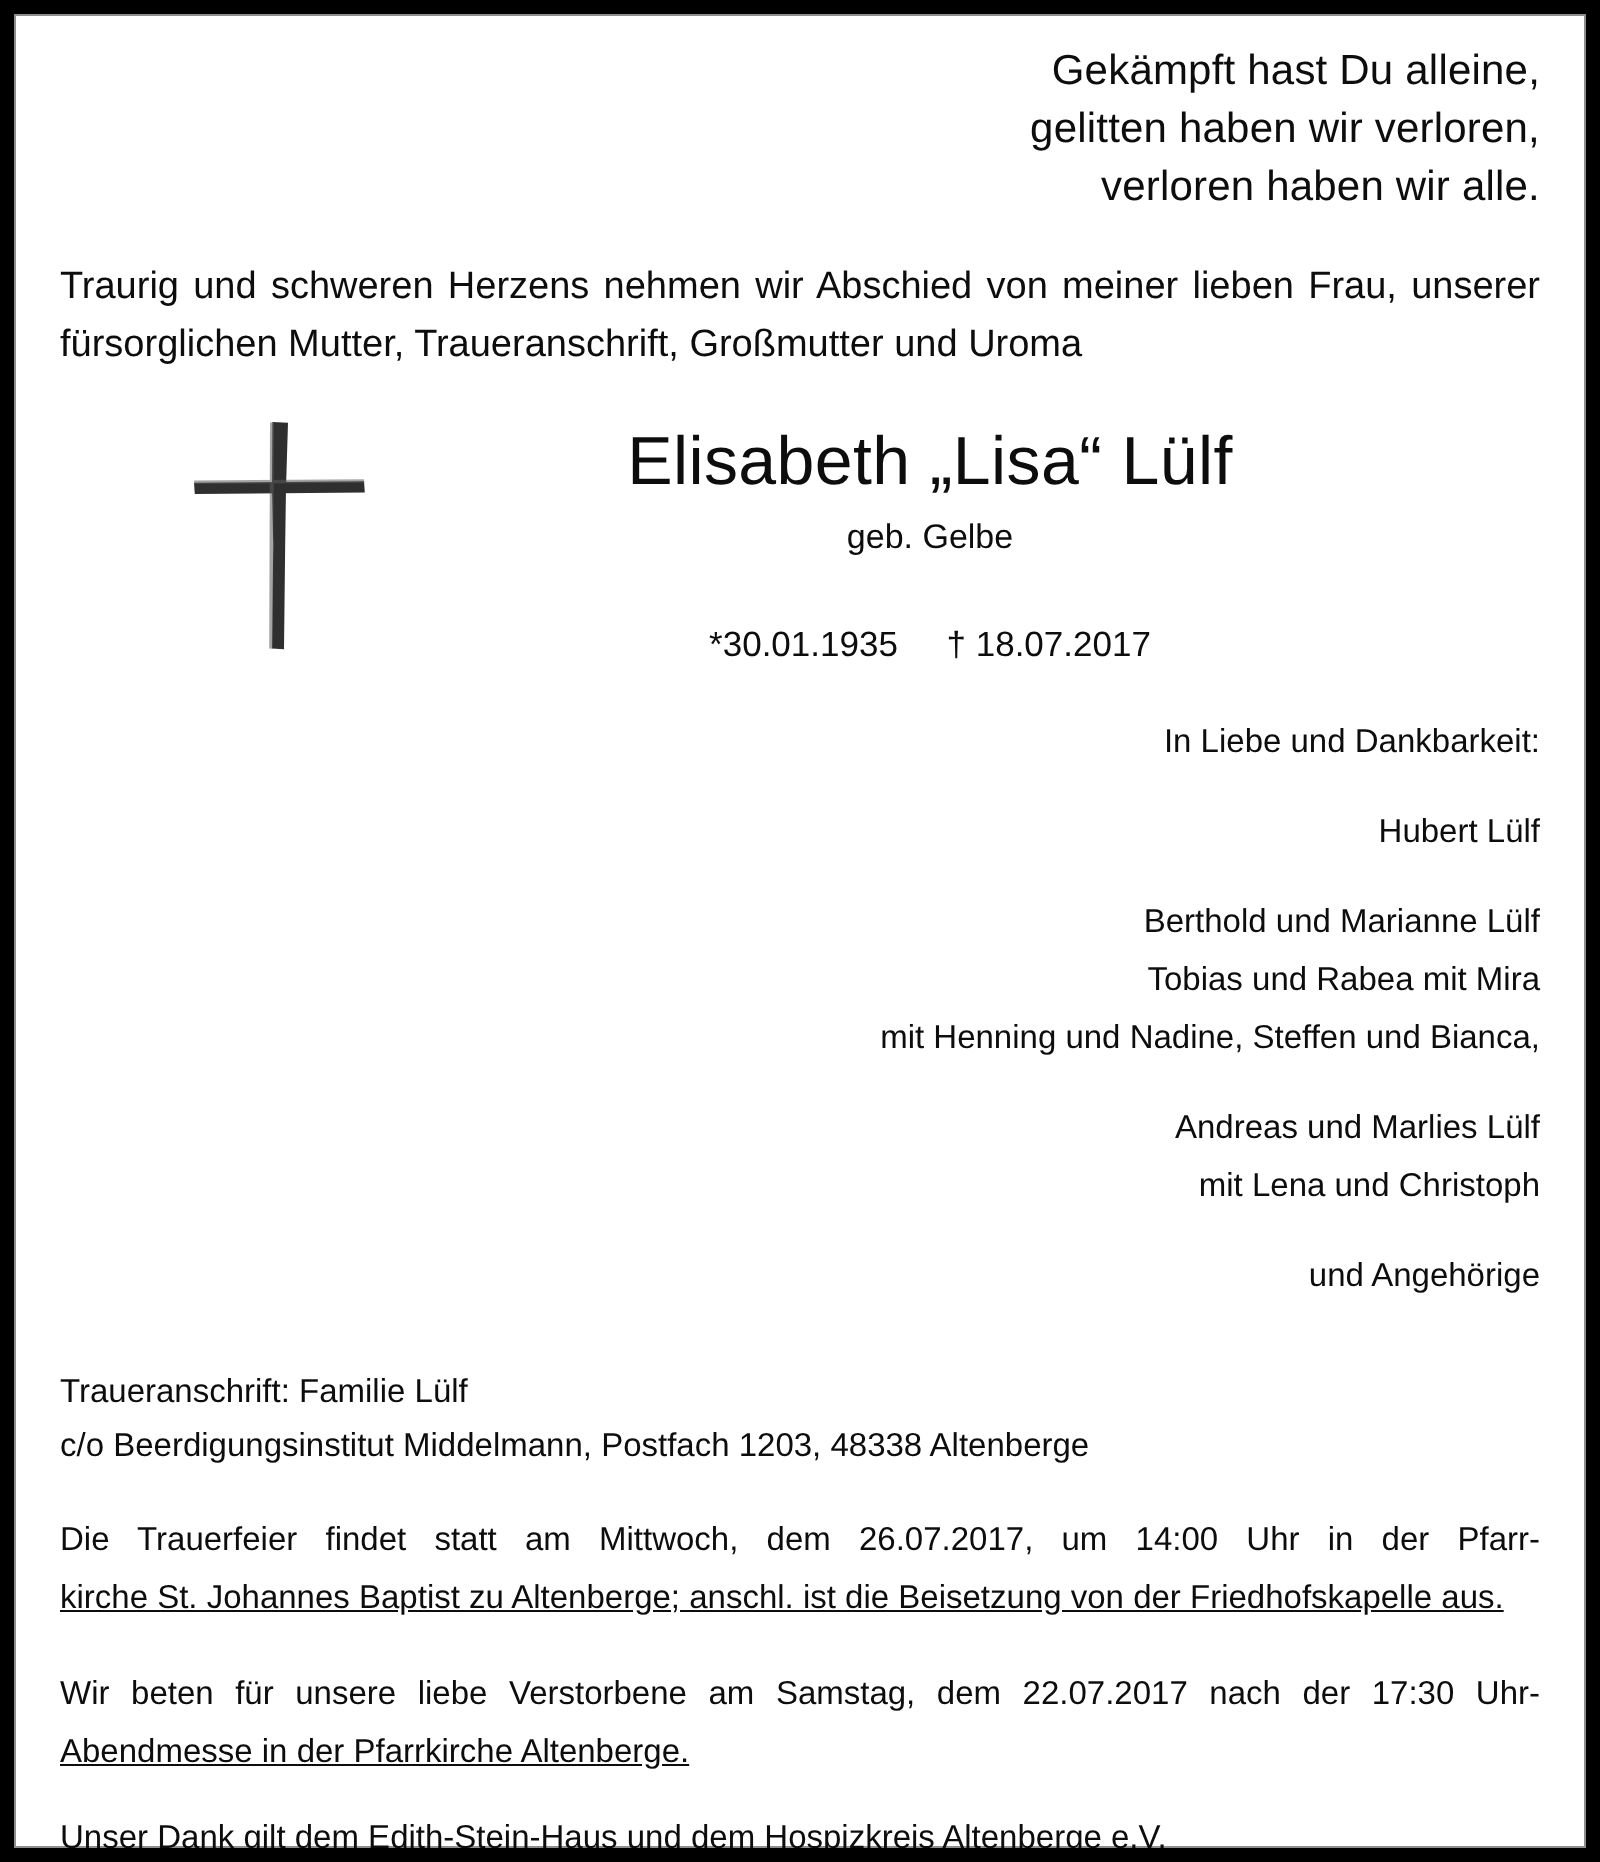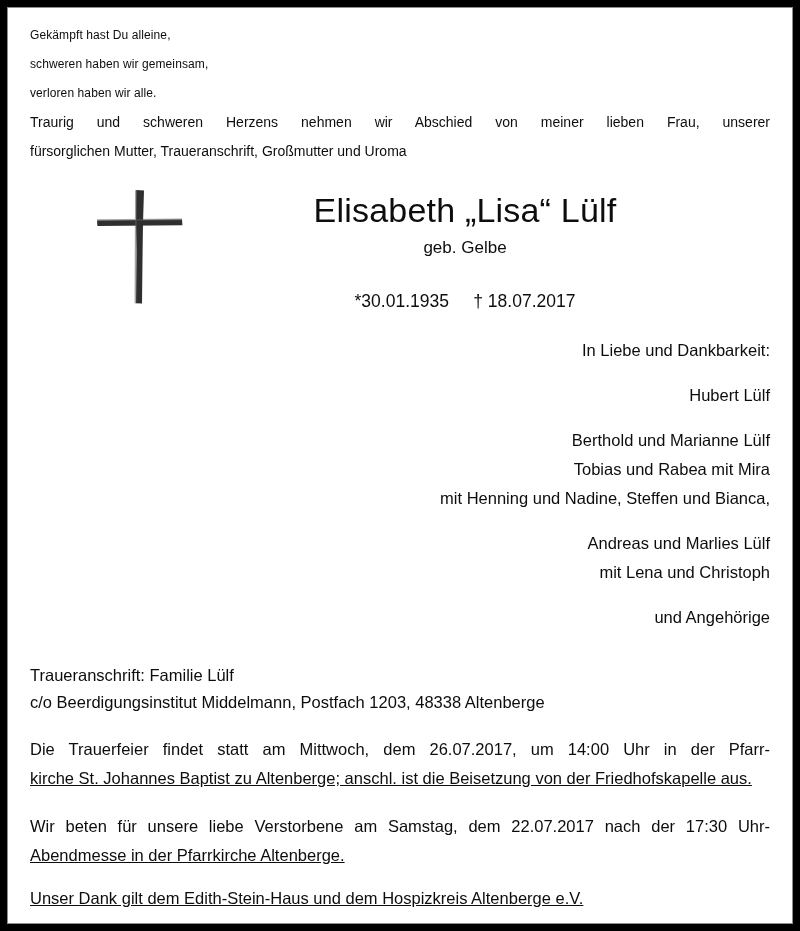--- a/index.html
+++ b/index.html
@@ -32,32 +32,33 @@
   .page {
     position: absolute;
     top: 0; left: 0; right: 0; bottom: 0;
     box-sizing: border-box;
     padding: 8px 23px 6px 23px;
     color: #0d0d0d;
   }
 
   
   .epigraph {
-    text-align: left;
-    font-size: 12px;
+    text-align: right;
+    font-size: 21px;
     line-height: 29px;
     letter-spacing: 0.1px;
     margin-top: 6px;
     margin-bottom: 0;
   }
   .epigraph div { white-space: nowrap; }
 
   
   .intro {
-    font-size: 14px;
+    margin-top: 21px;
+    font-size: 19px;
     line-height: 29px;
     text-align: justify;
   }
   .intro .l1 { display: block; text-align: justify; text-align-last: justify; }
   .intro .l2 { display: block; }
 
   
   .name-block {
     position: relative;
     margin-top: 22px;
@@ -124,21 +125,21 @@
 </head>
 <body>
 
 <div class="notice">
   <div class="notice-inner-rule"></div>
 
   <div class="page">
 
     <div class="epigraph">
       <div>Gekämpft hast Du alleine,</div>
-      <div>schweren haben wir gemeinsam,</div>
+      <div>gelitten haben wir verloren,</div>
       <div>verloren haben wir alle.</div>
     </div>
 
     <div class="intro">
       <span class="l1">Traurig und schweren Herzens nehmen wir Abschied von meiner lieben Frau, unserer</span>
       <span class="l2">fürsorglichen Mutter, Traueranschrift, Großmutter und Uroma</span>
     </div>
 
     <div class="name-block">
       <svg class="cross" viewBox="0 0 92 116" aria-hidden="true">

